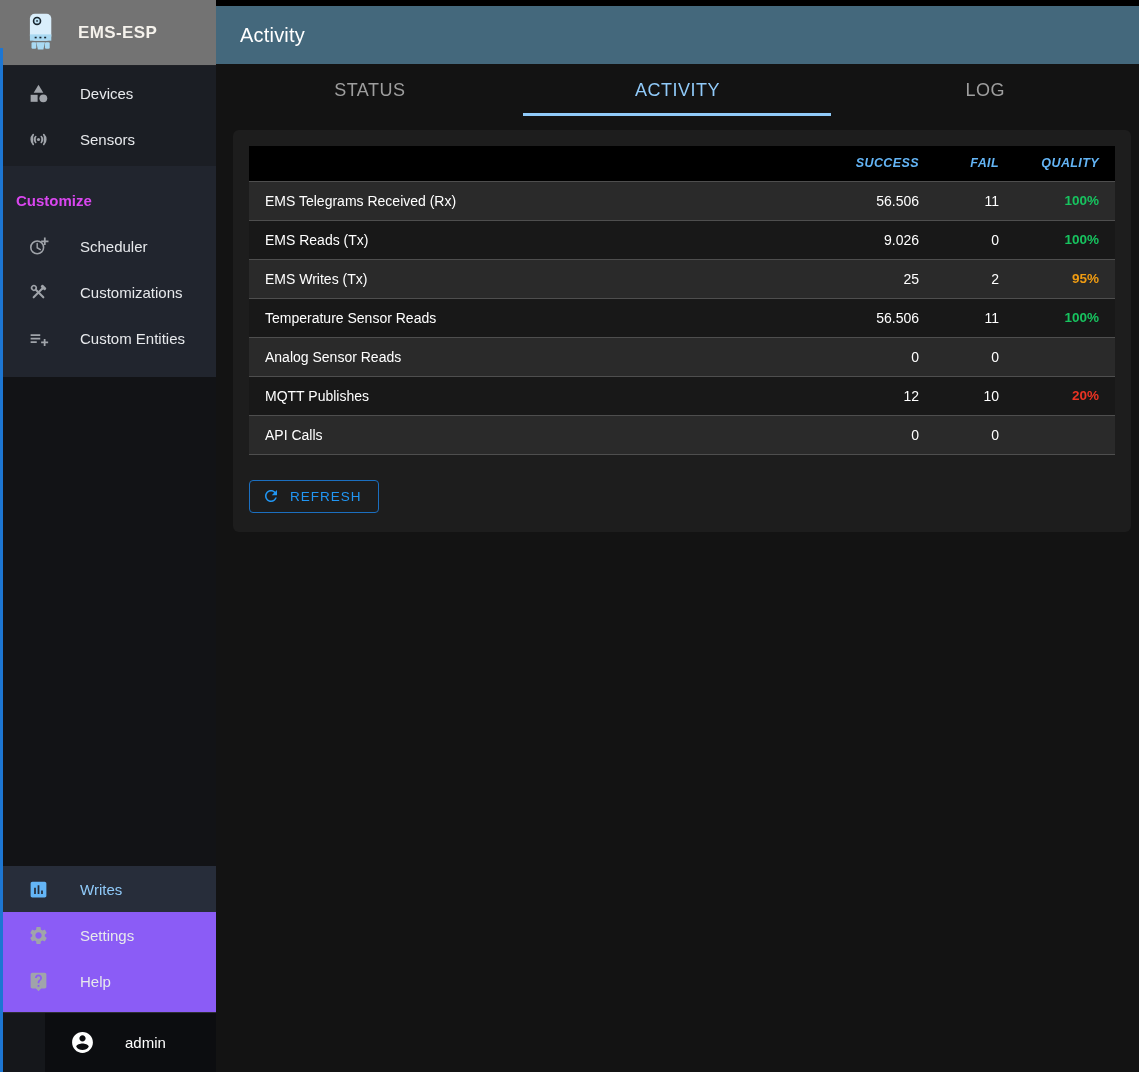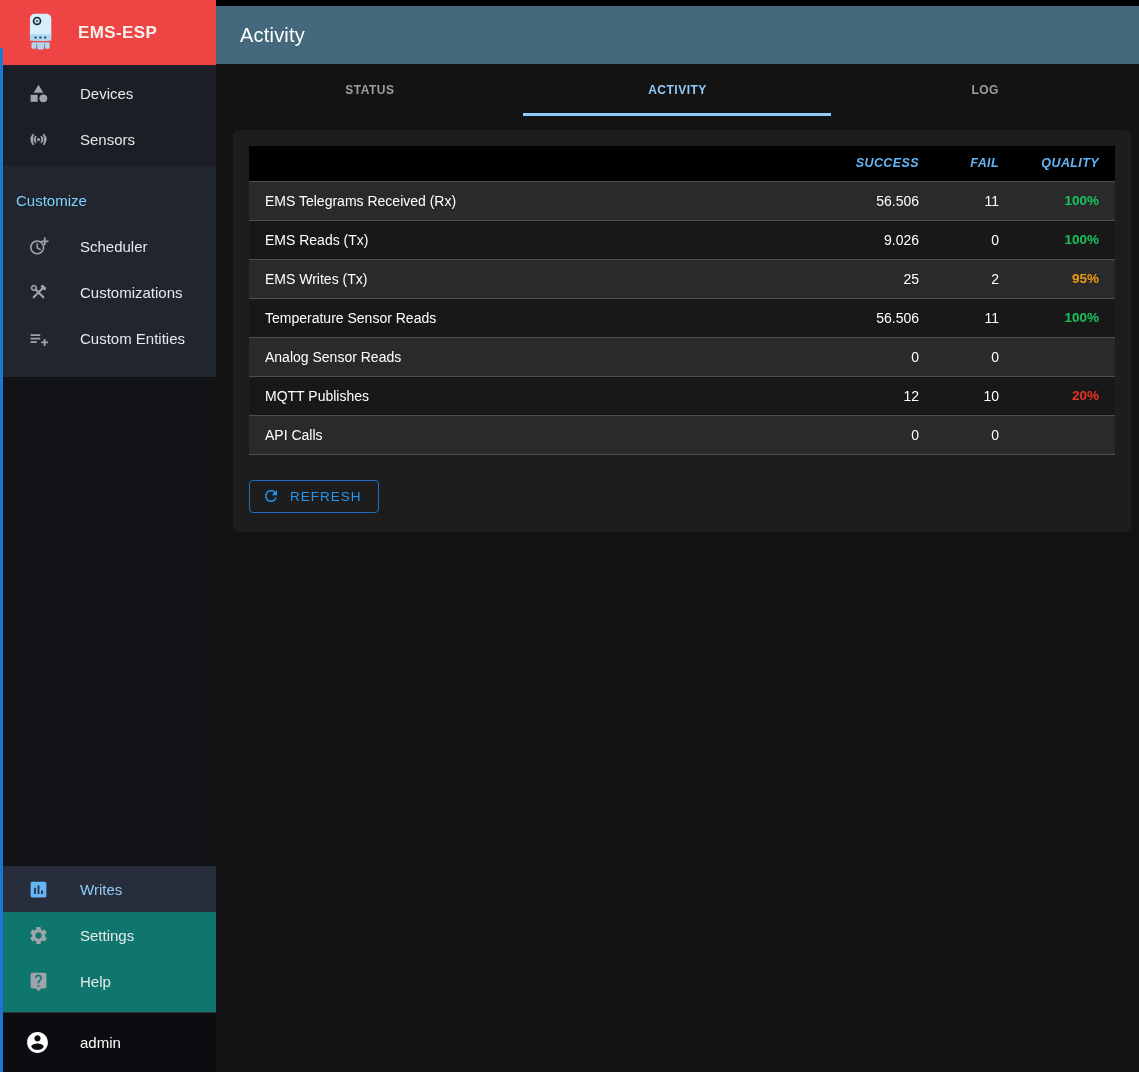--- a/index.html
+++ b/index.html
@@ -3,44 +3,44 @@
 <meta charset="utf-8">
 <style>
   * { margin:0; padding:0; box-sizing:border-box; }
   html,body { width:1139px; height:1072px; background:#131313; overflow:hidden;
               font-family:"Liberation Sans", sans-serif; }
   body { display:flex; position:relative; }
 
   
   .sidebar { width:216px; height:1072px; background:#15171b; display:flex; flex-direction:column; position:relative; }
   .edge-stripe { position:absolute; left:0; top:48px; bottom:0; width:3px; background:#1d76d2; z-index:5; }
-  .logo-block { height:66px; background:#ef4444; display:flex; align-items:center; padding-left:22px; gap:16px; border-bottom:1px solid #1f2126; }
+  .logo-block { height:66px; background:#737373; display:flex; align-items:center; padding-left:22px; gap:16px; border-bottom:1px solid #1f2126; }
   .logo-block .app-title { color:#f5f2ec; font-size:17px; font-weight:bold; letter-spacing:.4px; }
   .nav-group-top { background:#1b1e24; padding:4px 0; }
   .customize-band { background:#21252e; padding-bottom:16px; }
-  .customize-header { color:#7dd3fc; font-weight:normal; font-size:15px; padding:26px 0 14px 16px; }
+  .customize-header { color:#d946ef; font-weight:bold; font-size:15px; padding:26px 0 14px 16px; }
   .sitem { display:flex; align-items:center; height:46px; padding-left:27px; gap:31px; cursor:pointer; color:#e7e9ec; font-size:15px; }
   .sitem .icn { width:22px; height:22px; display:flex; align-items:center; justify-content:center; color:#a0a4aa; flex:0 0 22px; }
   .sitem svg { width:21px; height:21px; fill:currentColor; }
   .filler { flex:1; background:#121316; }
   .sitem.active { background:#272d3a; color:#90caf9; }
   .sitem.active .icn { color:#64b5f6; }
-  .nav-group-bottom { background:#0f766e; padding-bottom:8px; }
+  .nav-group-bottom { background:#8b5cf6; padding-bottom:8px; }
   .sidebar-divider { height:1px; background:#2e2f33; }
-  .admin-row { height:59px; background:#0c0d10; display:flex; align-items:center; padding-left:25px; gap:30px; color:#ffffff; font-size:15px; }
+  .admin-row { height:59px; background:#0c0d10; display:flex; align-items:center; padding-left:25px; gap:30px; color:#ffffff; font-size:15px;margin-left:45px; }
   .admin-row svg { width:25px; height:25px; fill:#ffffff; }
 
   
   .main { flex:1; display:flex; flex-direction:column; }
   .top-black { height:6px; background:#000; }
   .topbar { height:58px; background:#44687c; display:flex; align-items:center; padding-left:24px; }
   .topbar-title { color:#ffffff; font-size:20px; font-weight:400; letter-spacing:.2px; }
 
   .tabs { height:52px; display:flex; position:relative; }
-  .tab { flex:1; display:flex; align-items:center; justify-content:center; font-size:12px; font-weight:bold;
+  .tab { flex:1; display:flex; align-items:center; justify-content:center; font-size:18px; font-weight:normal;
          letter-spacing:.5px; color:#9e9e9e; cursor:pointer; text-transform:uppercase; }
   .tab.active { color:#90caf9; }
   .tab-indicator { position:absolute; bottom:0; left:307px; width:308px; height:3px; background:#90caf9; }
 
   .content { flex:1; padding:14px 0 0 17px; }
   .card { width:898px; background:#1d1d1d; border-radius:6px; padding:16px 16px 19px 16px; }
 
   table { border-collapse:collapse; width:866px; table-layout:fixed; }
   thead tr { background:#000000; height:35px; }
   thead th { color:#64b5f6; font-size:12.5px; font-weight:bold; letter-spacing:.4px; text-align:right; padding-right:16px;font-style:italic; }

